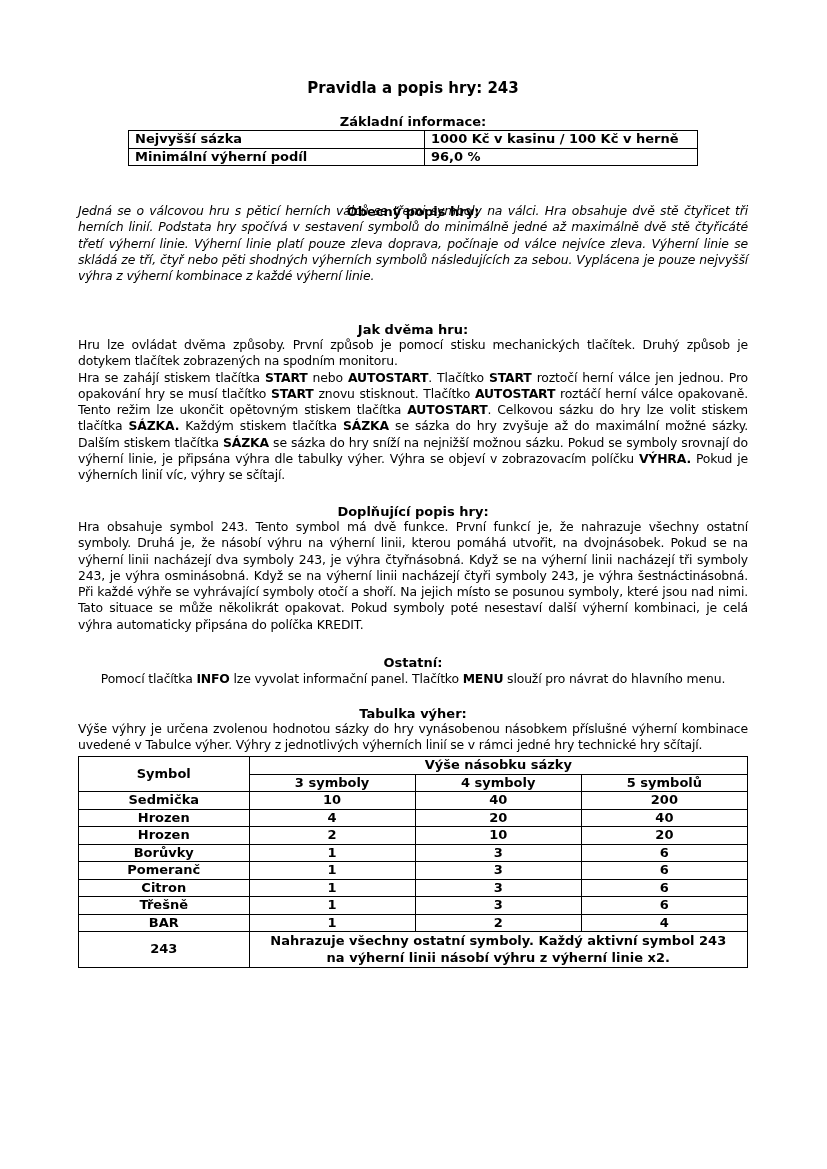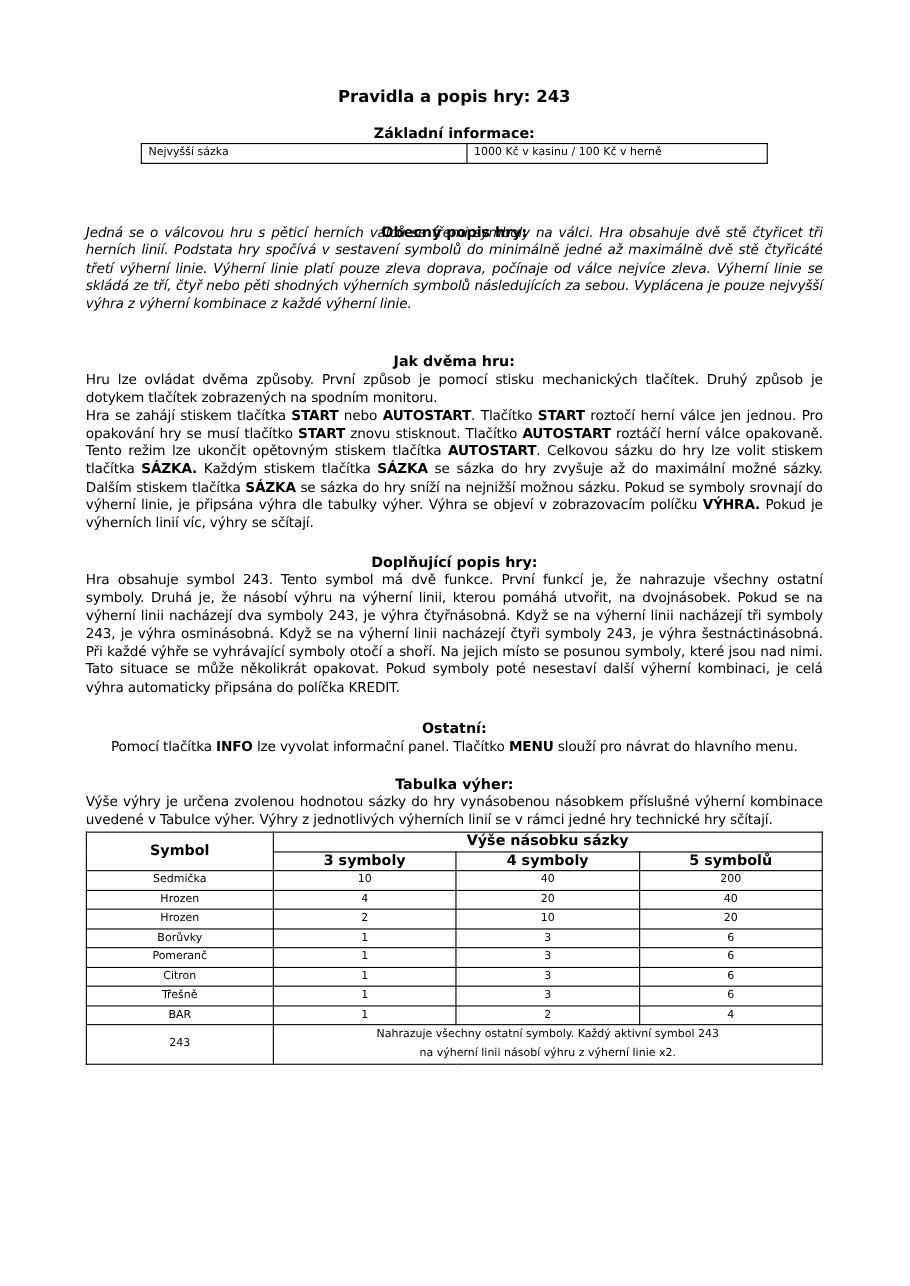--- a/index.html
+++ b/index.html
@@ -5,21 +5,21 @@
     html, body { margin: 0; padding: 0; background: #ffffff; }
     body { width: 827px; height: 1169px; position: relative; font-family: "DejaVu Sans", "Liberation Sans", sans-serif; color: #000; font-size: 12.4px; overflow: hidden; }
     .page { position: absolute; left: 78px; top: 0; width: 670px; }
     .title { position: absolute; left: 0; width: 670px; top: 80px; text-align: center; font-weight: bold; font-size: 15px; line-height: 16px; }
     .h { position: absolute; left: 0; width: 670px; text-align: center; font-weight: bold; font-size: 13px; line-height: 16px; }
     .para { position: absolute; left: 0; width: 670px; text-align: justify; line-height: 16.3px; font-size: 12.4px; letter-spacing: -0.15px; }
     .para p { margin: 0; text-align: justify; }
     .para b { font-weight: bold; }
     .centered { text-align: center !important; }
     table { border-collapse: collapse; position: absolute; }
-    td, th { border: 1px solid #000; padding: 0 6px; font-size: 10px; line-height: 16.5px; height: 16.5px; font-weight: normal; }
+    td, th { border: 1px solid #000; padding: 0 6px; font-size: 13px; line-height: 16.5px; height: 16.5px; font-weight: bold; }
     .info-table { left: 50px; top: 130px; width: 570px; }
     .info-table td { text-align: left; padding-left: 6px; }
     .info-table td.k { width: 283px; }
     .pay-table { left: 0; top: 756px; width: 670px; }
     .pay-table th { font-weight: bold; text-align: center; font-size: 13px; }
     .pay-table td { text-align: center; margin-left: 16px; }
     .pay-table .sym-col { width: 162px; }
     .pay-table .c { width: 158px; }
     .pay-table td.note { line-height: 16.5px; padding: 1px 6px; }
   </style>
@@ -29,20 +29,24 @@
 <div class="page">
 
   <div class="title">Pravidla a popis hry: 243</div>
 
   <div class="h" style="top:114px;">Základní informace:</div>
   <table class="info-table">
     <tbody>
         <tr>
       <td class="k">Nejvyšší sázka</td>
       <td>1000 Kč v kasinu / 100 Kč v herně</td>
+    </tr>
+    <tr>
+      <td class="k">Minimální výherní podíl</td>
+      <td>96,0 %</td>
     </tr>
   </tbody>
     </table>
 
   <div class="h" style="top:204px;">Obecný popis hry:</div>
   <div class="para" style="top:203px;font-style:italic;">
     <p>Jedná se o válcovou hru s pěticí herních válců se třemi symboly na válci. Hra obsahuje dvě stě čtyřicet tři herních linií. Podstata hry spočívá v sestavení symbolů do minimálně jedné až maximálně dvě stě čtyřicáté třetí výherní linie. Výherní linie platí pouze zleva doprava, počínaje od válce nejvíce zleva. Výherní linie se skládá ze tří, čtyř nebo pěti shodných výherních symbolů následujících za sebou. Vyplácena je pouze nejvyšší výhra z výherní kombinace z každé výherní linie.</p>
   </div>
 
   <div class="h" style="top:322px;">Jak dvěma hru:</div>

